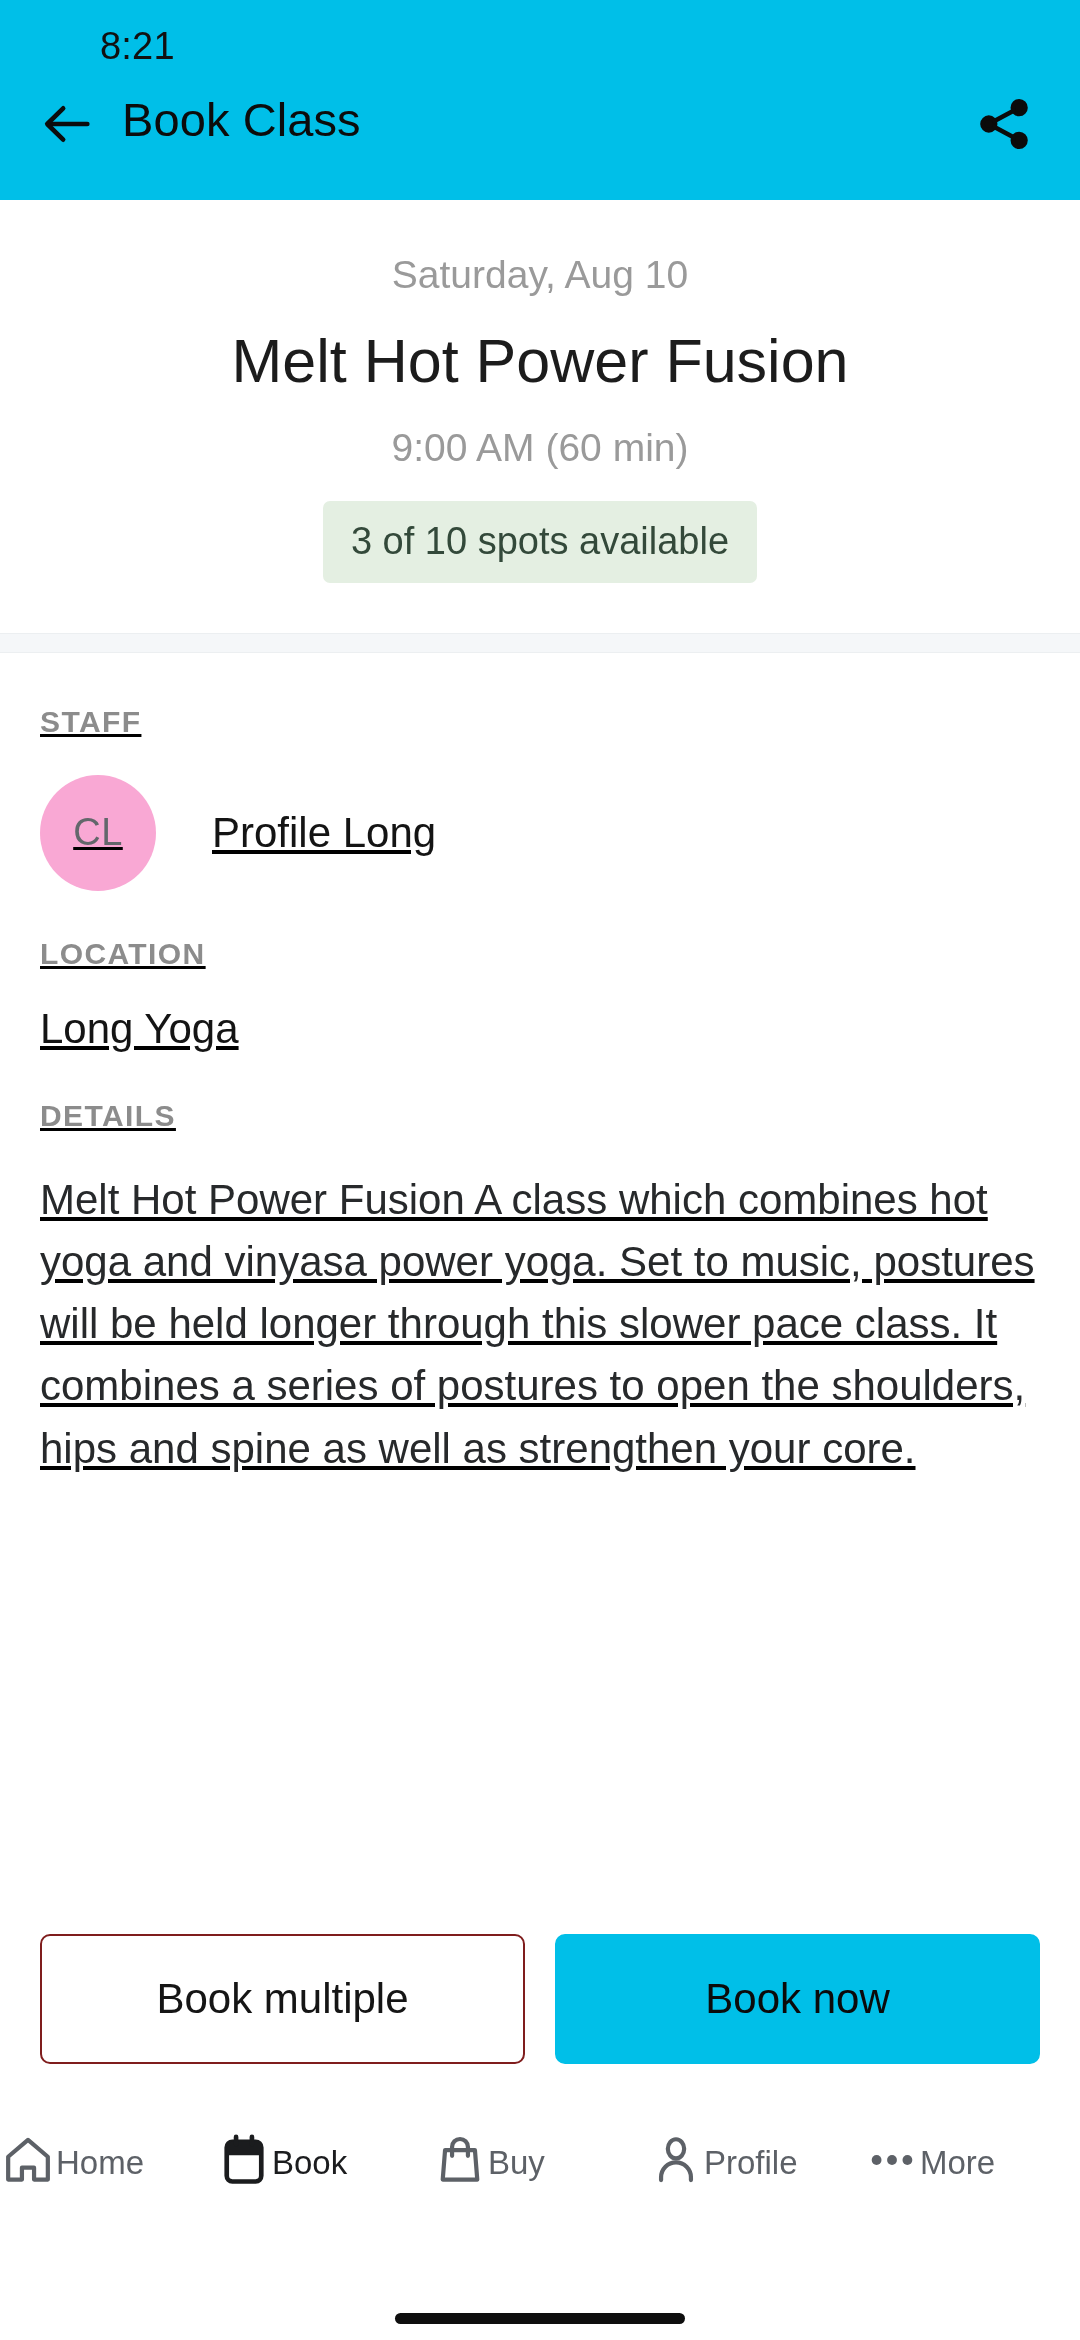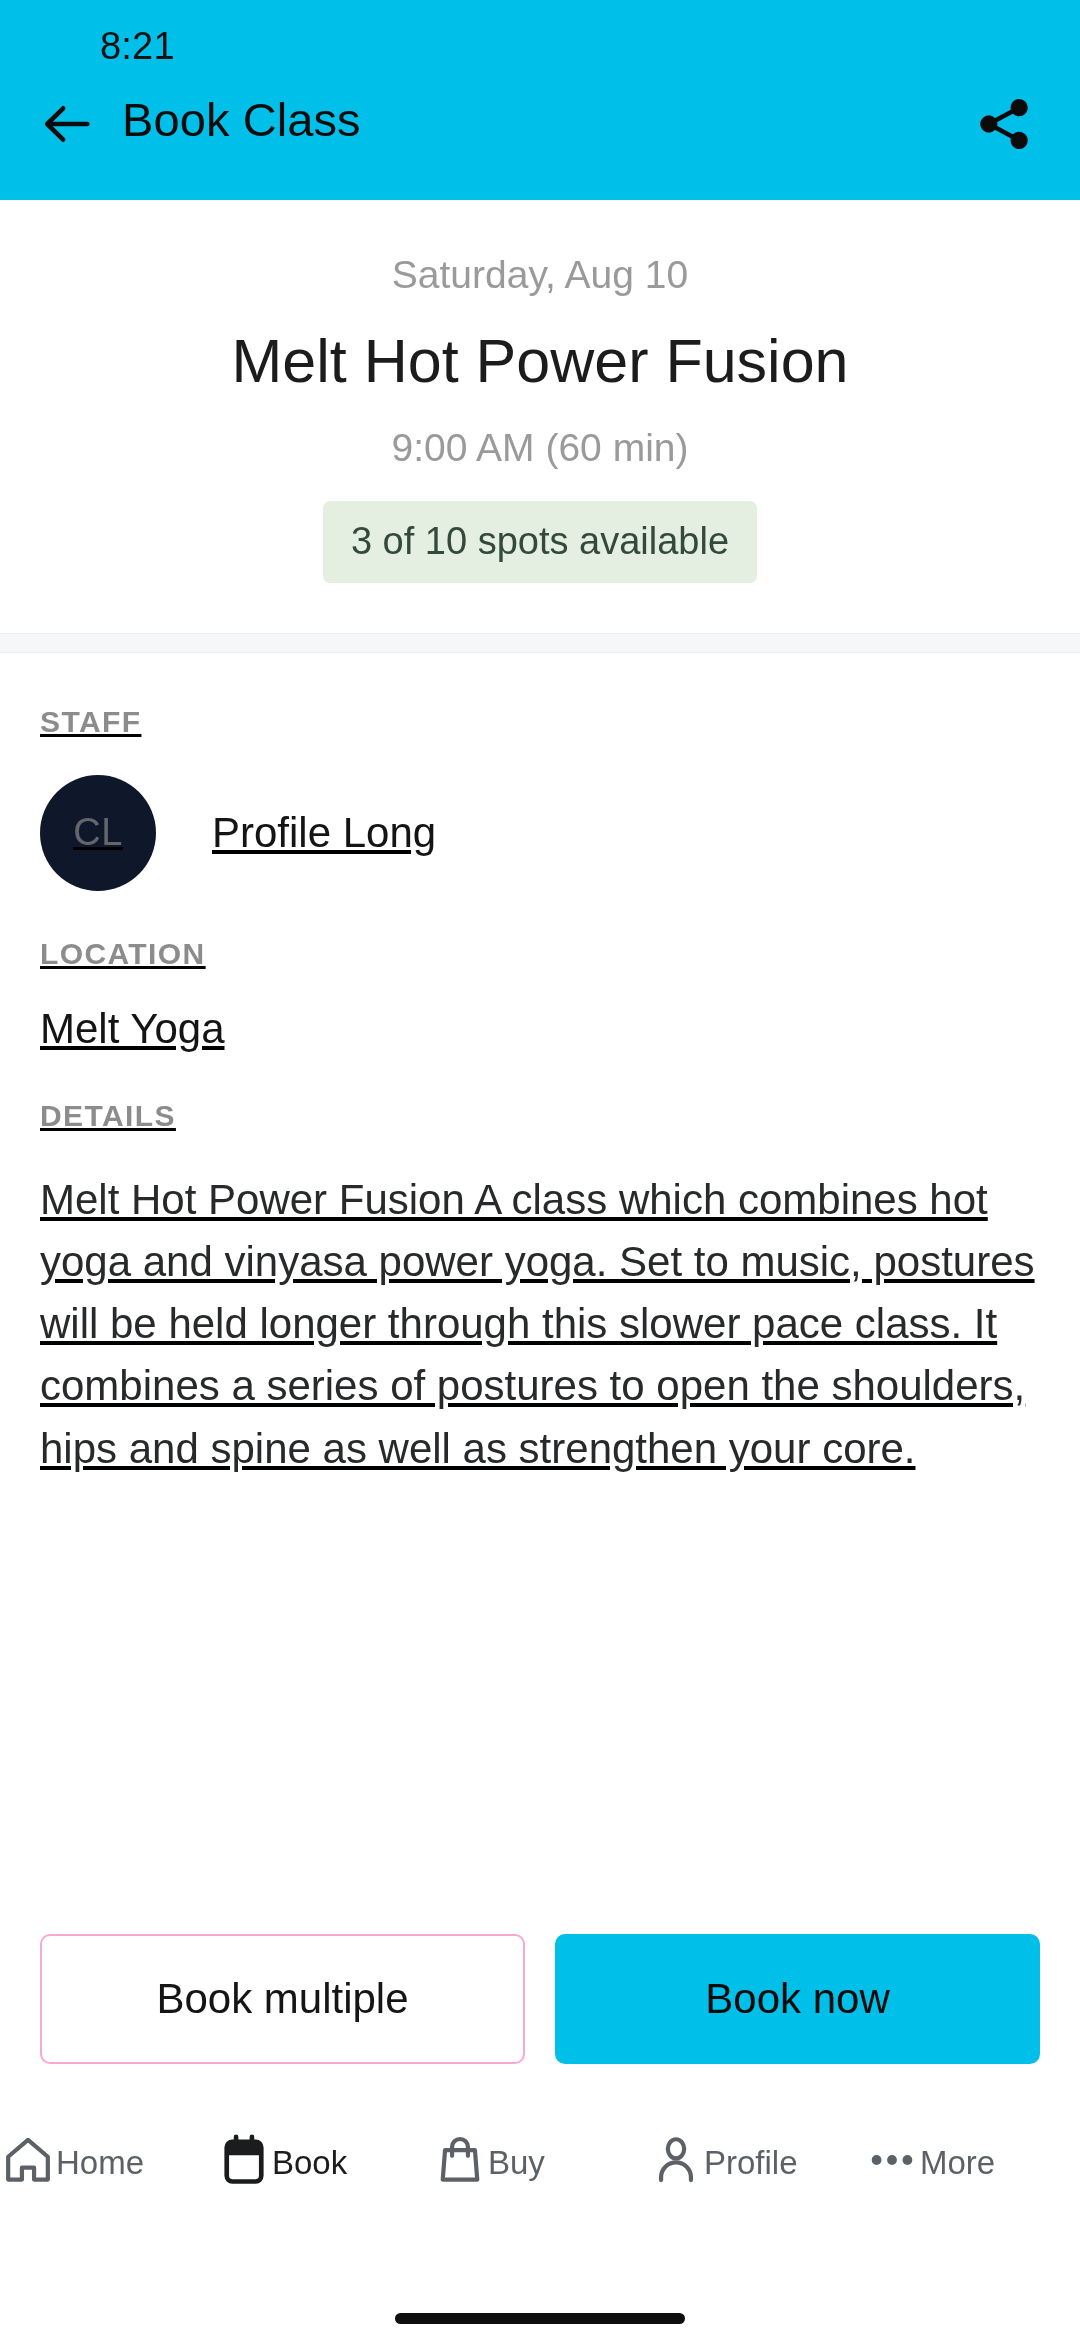--- a/index.html
+++ b/index.html
@@ -28,35 +28,35 @@
   .spots-badge { display:inline-block; margin-top: 28px; background:#e4efe2; color:#33493a;
                  font-size: 38px; padding: 20px 28px; border-radius: 7px; line-height:1.1; }
 
   
   .divider-band { height: 20px; background: #f5f7f9; border-top:1px solid #eceff1; border-bottom:1px solid #eceff1; flex:0 0 auto; }
 
   
   .body { flex: 1 1 auto; padding: 0 40px; background:#fff; overflow:hidden; position:relative;text-decoration:underline; }
   .section-label { font-size: 30px; color:#8c8c8c; font-weight: bold; letter-spacing: 1.4px; margin-top: 46px; }
   .staff-row { display:flex; align-items:center; margin-top: 36px; }
-  .avatar { width: 116px; height: 116px; border-radius: 50%; background:#0f172a; display:flex;
+  .avatar { width: 116px; height: 116px; border-radius: 50%; background:#f9a8d4; display:flex;
             align-items:center; justify-content:center; flex:0 0 auto; }
   .avatar-initials { font-size: 38px; color:#63676b; letter-spacing:0.5px; }
   .staff-name { font-size: 42px; color:#141414; margin-left: 56px; }
   .location-value { font-size: 42px; color:#141414; margin-top: 34px; }
   .details-text { font-size: 42px; color:#27292b; line-height: 1.48; margin-top: 36px; }
 
   
   .details-clip { max-height: 352px; overflow:hidden; }
 
   
   .actions { flex:0 0 auto; display:flex; gap: 30px; padding: 16px 40px 30px; background:#fff; }
   .btn { height: 130px; border-radius: 10px; display:flex; align-items:center; justify-content:center;
          font-size: 42px; flex: 1 1 0; }
-  .btn-outline { background:#ffffff; border: 2px solid #f9a8d4; color:#151515; }
+  .btn-outline { background:#ffffff; border: 2px solid #7f1d1d; color:#151515; }
   .btn-primary { background:#00bfe8; border: 2px solid #00bfe8; color:#0b0b0b; }
 
   
   .bottomnav { flex:0 0 auto; height: 190px; display:flex; align-items:flex-start; justify-content:space-around;
                padding-top: 26px; background:#fff; }
   .navitem { display:flex; flex-direction:row; align-items:center; width: 216px; }
   .navicon { height: 62px; display:flex; align-items:flex-end; justify-content:center; }
   .navlabel { font-size: 33px; margin-top: 12px; color:#5d6167; }
   .navitem.active .navlabel { color:#1b1c1e; }
   .homeindicator { flex:0 0 auto; height: 44px; display:flex; align-items:center; justify-content:center; background:#fff;}
@@ -104,21 +104,21 @@
 
     <div class="section-label">STAFF</div>
     <div class="staff-row">
       <div class="avatar">
         <span class="avatar-initials">CL</span>
       </div>
       <div class="staff-name">Profile Long</div>
     </div>
 
     <div class="section-label">LOCATION</div>
-    <div class="location-value">Melt Yoga</div>
+    <div class="location-value">Long Yoga</div>
 
     <div class="section-label">DETAILS</div>
     <div class="details-clip">
       <div class="details-text">Melt Hot Power Fusion A class which combines hot yoga and vinyasa power yoga. Set to music, postures will be held longer through this slower pace class. It combines a series of postures to open the shoulders, hips and spine as well as strengthen your core.</div>
     </div>
   </div>
 
   <div class="actions">
     <div class="btn btn-outline">Book multiple</div>
     <div class="btn btn-primary">Book now</div>

